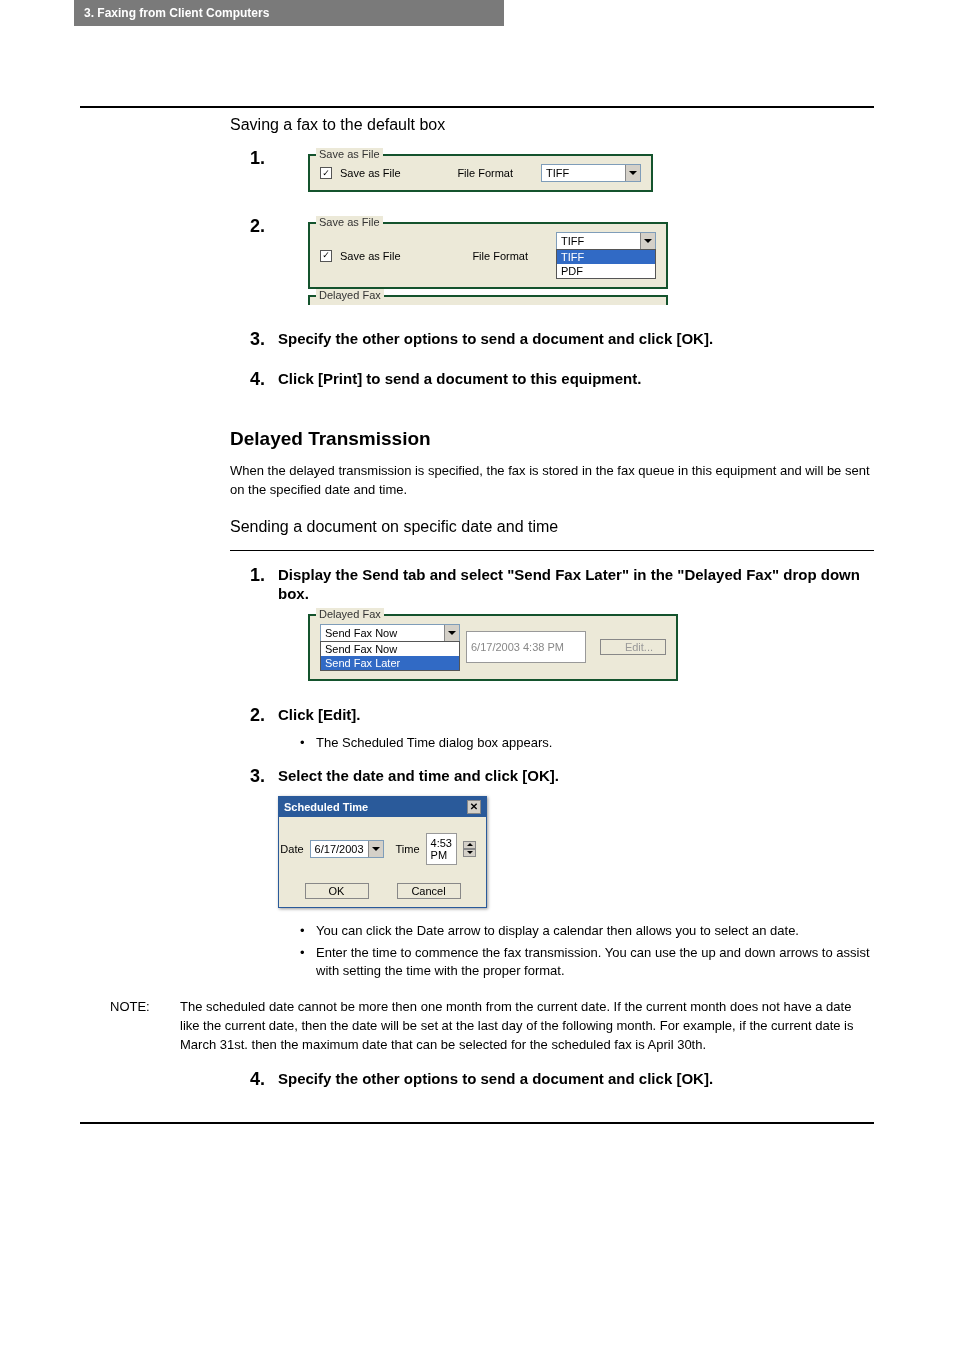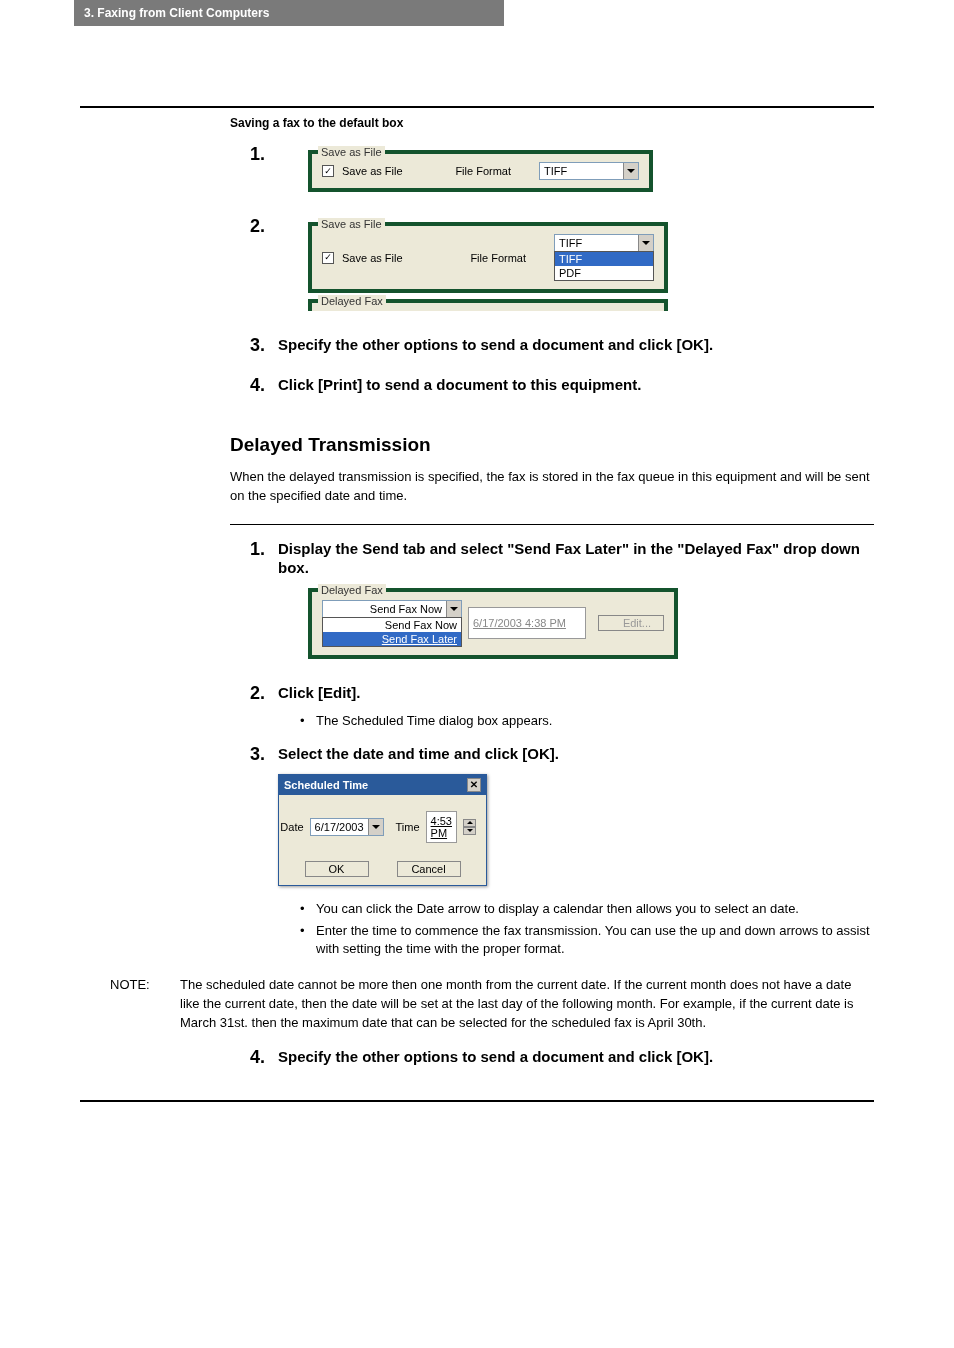--- a/index.html
+++ b/index.html
@@ -17,40 +17,40 @@
     color: #fff;
     font-size: 12px;
     font-weight: bold;
     padding: 6px 10px;
     width: 430px;
     margin-left: -6px;
     margin-bottom: 80px;
   }
   .hr-heavy { border: none; border-top: 2px solid #000; margin: 0; }
   .hr-light { border: none; border-top: 1px solid #000; margin-top: 2px; }
-  .h3 { font-size: 12px; font-weight: bold; margin: 8px 0 14px 150px; }
+  .h3 { font-size: 16px; font-weight: normal; margin: 8px 0 14px 150px; }
   .h2 { font-size: 19px; font-weight: bold; margin: 30px 0 12px 150px; }
   .para { margin: 0 0 18px 150px; line-height: 1.45; }
   .step-list { margin-left: 170px; }
   .step { display: flex; margin-bottom: 10px; }
   .step-num { font-size: 18px; font-weight: bold; width: 28px; flex-shrink: 0; }
   .step-body { flex: 1; }
   .step-title { font-size: 15px; font-weight: bold; line-height: 1.3; margin-bottom: 10px; }
   .bullets { margin-left: 22px; margin-top: 4px; }
   .bullet { display: flex; margin-bottom: 4px; line-height: 1.4; }
   .bullet-mark { width: 16px; flex-shrink: 0; }
   .note-row { display: flex; margin: 14px 0 14px 30px; line-height: 1.45; }
   .note-label { width: 70px; flex-shrink: 0; }
   .note-text { flex: 1; padding-right: 10px; }
   .footer { display: flex; justify-content: space-between; margin-top: 40px; font-size: 12px; }
 
   
   .ui-fig { margin: 6px 0 14px 30px; }
   .ui-fieldset {
-    border: 4px solid #14532d;
+    border: 2px solid #14532d;
     font-family: Tahoma, Arial, sans-serif;
     font-size: 11px;
     padding: 8px 10px 8px 10px;
     width: 345px;
     background: #ece9d8;
     position: relative;
   }
   .ui-legend {
     position: absolute; top: -8px; left: 6px;
     background: #ece9d8; padding: 0 3px; font-size: 11px; color: #333;
@@ -61,27 +61,27 @@
   .ui-spacer { flex: 1; }
   .ui-select { border: 1px solid #7f9db9; background:#fff; height: 18px; display:flex; align-items:center; width: 100px; }
   .ui-select-text { flex:1; padding: 0 4px; font-size: 11px; }
   .ui-select-arrow { width: 15px; height: 100%; background:#d4d0c8; border-left:1px solid #888; display:flex; align-items:center; justify-content:center; }
   .ui-select-arrow::after { content: ""; border-left:4px solid transparent; border-right:4px solid transparent; border-top:4px solid #000; }
   .ui-dropdown-list { border:1px solid #555; background:#fff; width:100px; margin-top:-1px; }
   .ui-option { padding: 1px 4px; font-size:11px; }
   .ui-option.selected { background:#316ac5; color:#fff; }
   .ui-btn { border:1px solid #888; background:#ece9d8; padding:1px 12px; font-size:11px; }
   .ui-btn.disabled { color:#999;padding-left:24px; }
-  .ui-input { border:1px solid #999; background:#fff; padding:15px 4px; font-size:11px; height:16px; display:flex; align-items:center;text-decoration:underline; }
+  .ui-input { border:1px solid #999; background:#fff; padding:15px 4px; font-size:11px; height:16px; display:flex; align-items:center; }
 
   
   .delayed-group { width: 370px; }
   .df-dropdown-list { border:1px solid #555; background:#fff; width:140px; margin-top:-1px; }
   .df-option { padding:1px 4px; font-size:11px; }
-  .df-option.selected { background:#316ac5; color:#fff;text-decoration:underline; }
+  .df-option.selected { background:#316ac5; color:#fff; }
 
   
   .dlg { width: 209px; border:1px solid #2a5a9a; font-family: Tahoma, Arial, sans-serif; font-size:11px; background:#ece9d8; box-shadow: 1px 1px 3px rgba(0,0,0,.4); }
   .dlg-title { background:#2a5a9a; color:#fff; font-weight:bold; padding:3px 5px; display:flex; justify-content:space-between; align-items:center; }
   .dlg-close { width:14px; height:14px; background:#d4d0c8; color:#000; font-size:10px; display:flex; align-items:center; justify-content:center; border:1px solid #888; }
   .dlg-body { padding:16px 10px 8px 10px; }
   .dlg-row { display:flex; align-items:center; gap:6px; margin-bottom:18px;justify-content:flex-end; }
   .dlg-btns { display:flex; justify-content:center; gap:28px; }
   .spin { display:flex; flex-direction:column; }
   .spin-btn { width:13px; height:8px; background:#d4d0c8; border:1px solid #888; display:flex; align-items:center; justify-content:center; }
@@ -173,33 +173,34 @@
       <div class="step-num">4.</div>
       <div class="step-body">
         <div class="step-title">Click [Print] to send a document to this equipment.</div>
       </div>
     </div>
   </div>
 
   <div class="h2">Delayed Transmission</div>
   <div class="para">When the delayed transmission is specified, the fax is stored in the fax queue in this equipment and will be sent on the specified date and time.</div>
 
+  <div class="h3">Sending a document on specific date and time</div>
   <hr class="hr-light" style="margin-left:150px;">
 
   <div class="step-list" style="margin-top:14px;">
 
     <div class="step">
       <div class="step-num">1.</div>
       <div class="step-body">
         <div class="step-title">Display the Send tab and select "Send Fax Later" in the "Delayed Fax" drop down box.</div>
         <div class="ui-fig">
           <div class="ui-fieldset delayed-group">
             <span class="ui-legend">Delayed Fax</span>
             <div class="ui-row">
-              <div class="select-col" style="width:140px;text-align:right;">
+              <div class="select-col" style="width:140px;">
                 <div class="ui-select" style="width:140px;">
                   <span class="ui-select-text">Send Fax Now</span>
                   <span class="ui-select-arrow"></span>
                 </div>
                 <div class="df-dropdown-list">
                   <div class="df-option">Send Fax Now</div>
                   <div class="df-option selected">Send Fax Later</div>
                 </div>
               </div>
               <div class="ui-input" style="width:120px; color:#888;">6/17/2003 4:38 PM</div>

